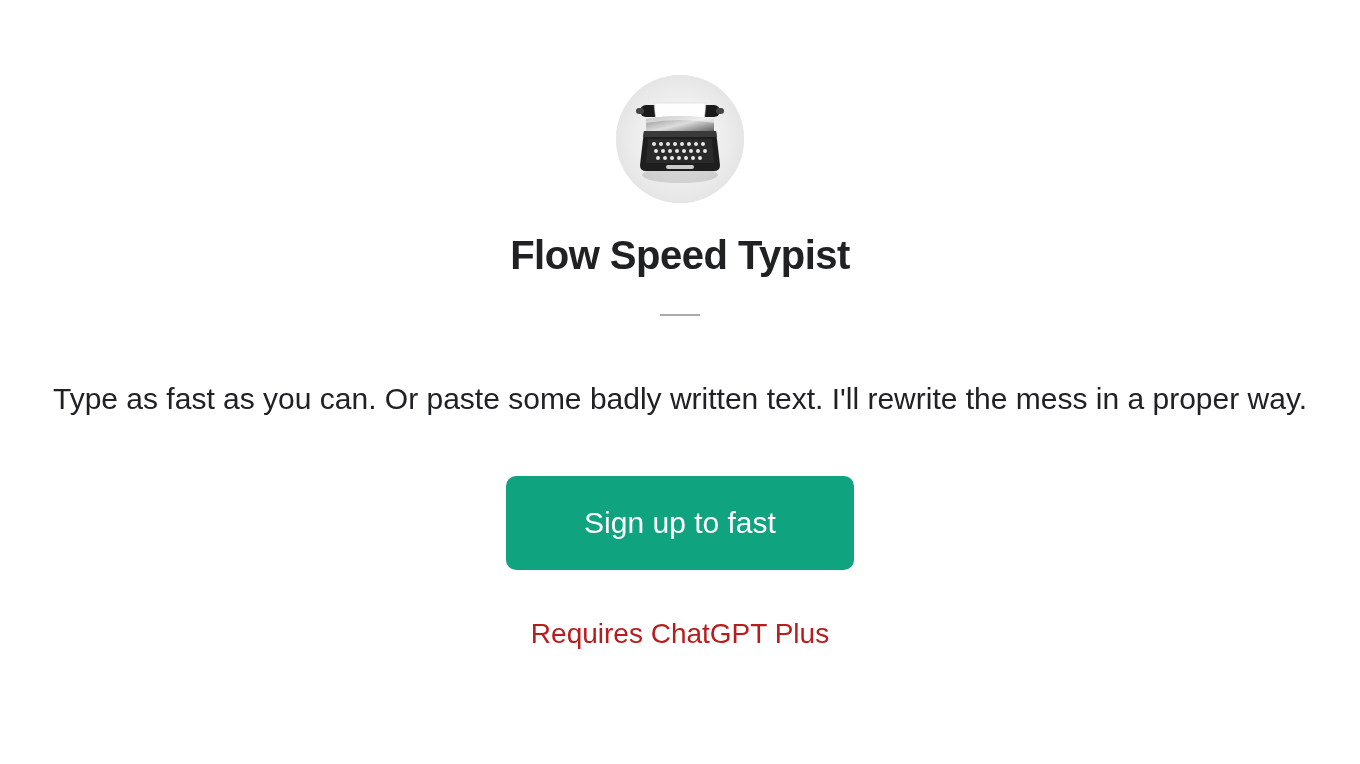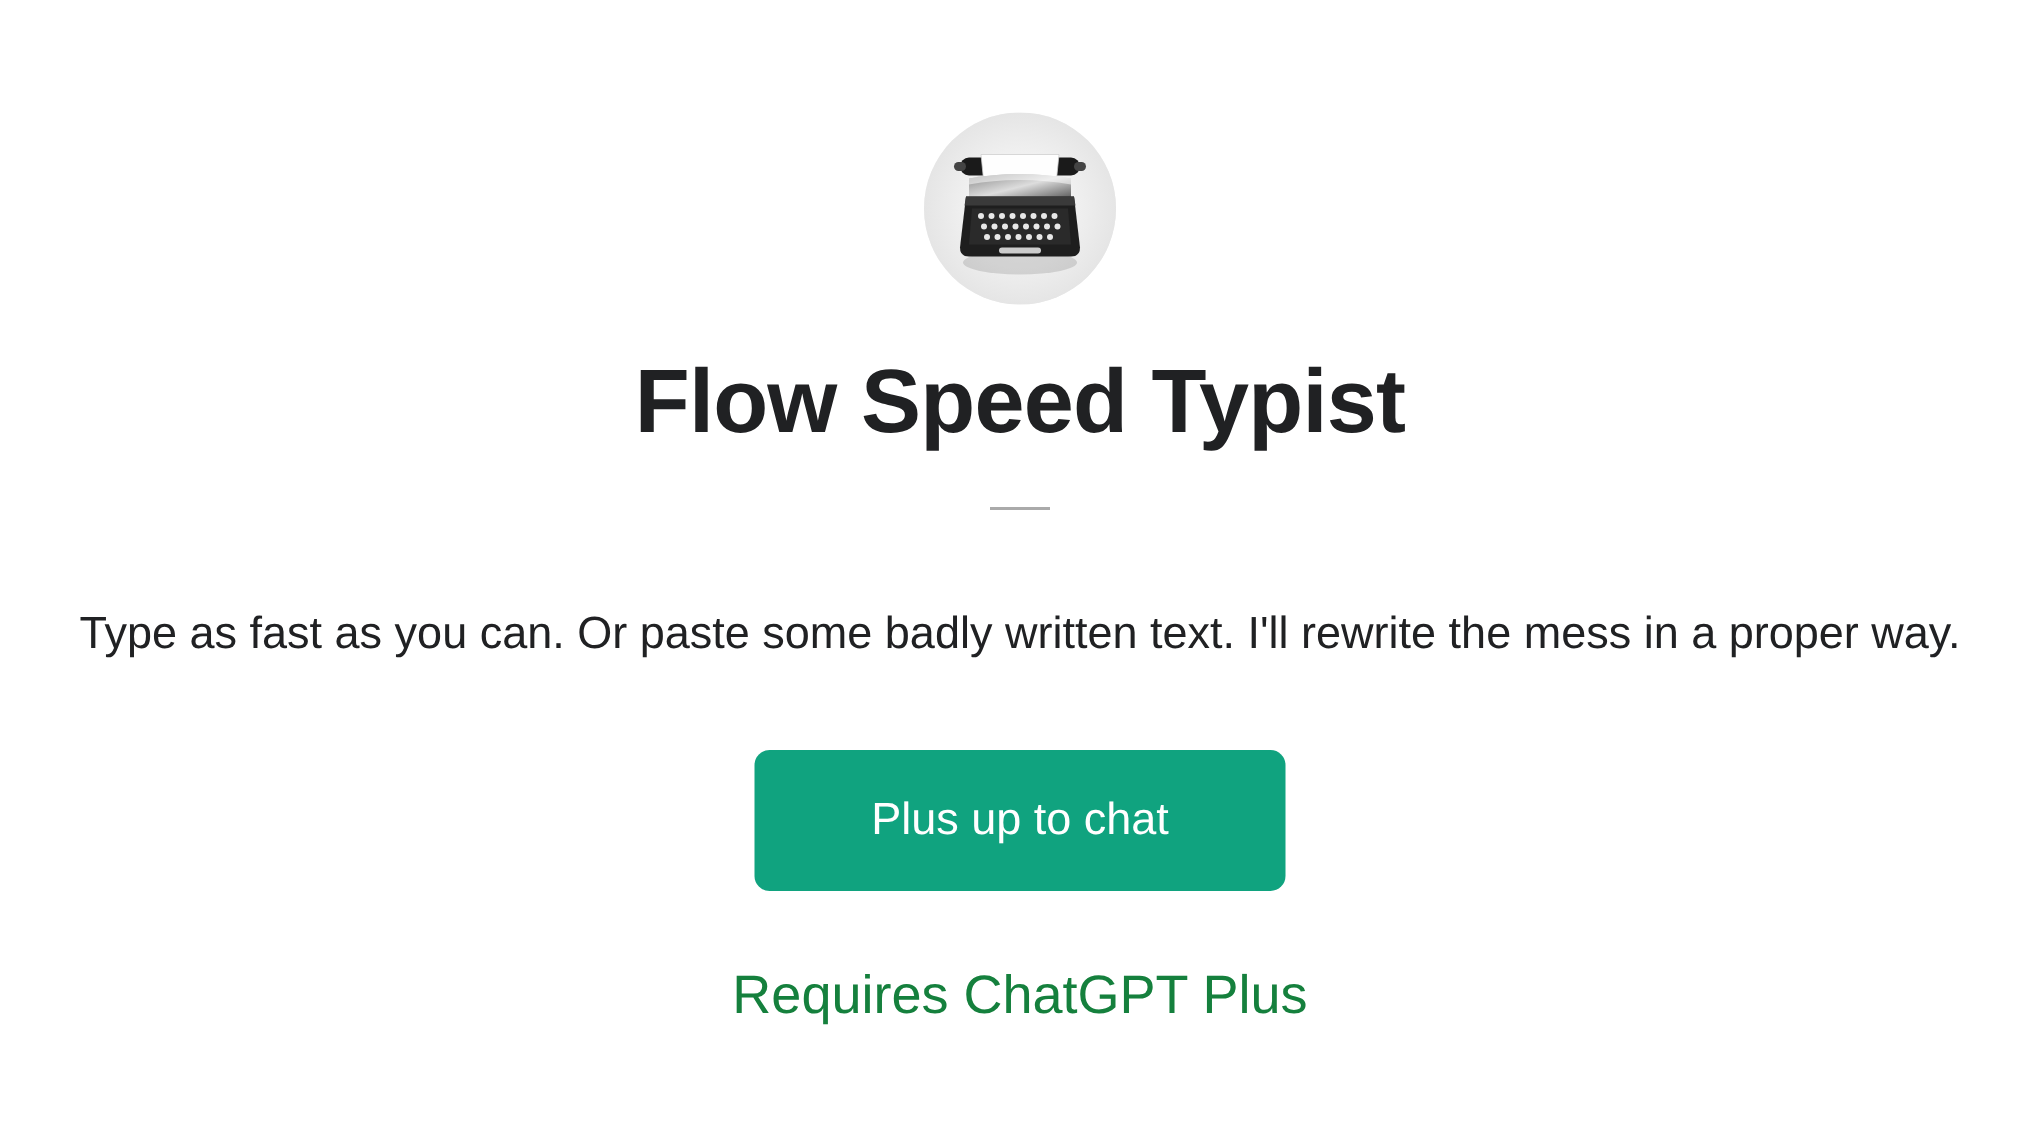--- a/index.html
+++ b/index.html
@@ -30,21 +30,21 @@
       margin-bottom: 30px;
       overflow: hidden;
     }
     
     .avatar-container svg {
       width: 100%;
       height: 100%;
     }
     
     .title {
-      font-size: 60px;
+      font-size: 40px;
       font-weight: 600;
       color: #202123;
       margin-bottom: 36px;
       letter-spacing: -0.5px;
     }
     
     .divider {
       width: 40px;
       height: 2px;
       background: #aaa;
@@ -67,22 +67,22 @@
       border-radius: 10px;
       font-size: 30px;
       font-weight: 400;
       padding: 30px 78px;
       cursor: pointer;
       margin-bottom: 48px;
       font-family: inherit;
     }
     
     .requirement {
-      font-size: 36px;
-      color: #15803d;
+      font-size: 28px;
+      color: #b91c1c;
     }
   </style>
 </head>
 <body>
 
 <div class="avatar-container">
   <svg viewBox="0 0 128 128">
     <defs>
       <radialGradient id="bg" cx="50%" cy="50%" r="60%">
         <stop offset="0%" stop-color="#ffffff"></stop>
@@ -142,15 +142,15 @@
     <path d="M 30 44 Q 64 38 98 44 L 98 48 Q 64 42 30 48 Z" fill="#fff" opacity="0.5"></path>
   </svg>
 </div>
 
 <h1 class="title">Flow Speed Typist</h1>
 
 <div class="divider"></div>
 
 <p class="description">Type as fast as you can. Or paste some badly written text. I'll rewrite the mess in a proper way.</p>
 
-<button class="signup-button">Plus up to chat</button>
+<button class="signup-button">Sign up to fast</button>
 
 <p class="requirement">Requires ChatGPT Plus</p>
 
 </body></html>

